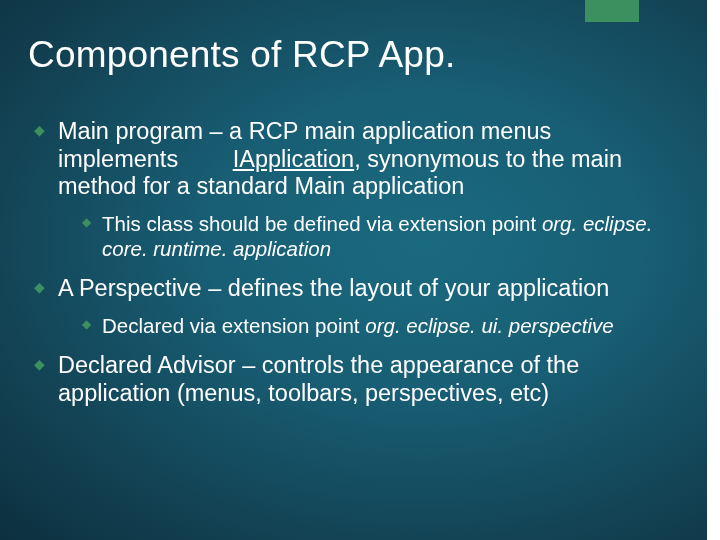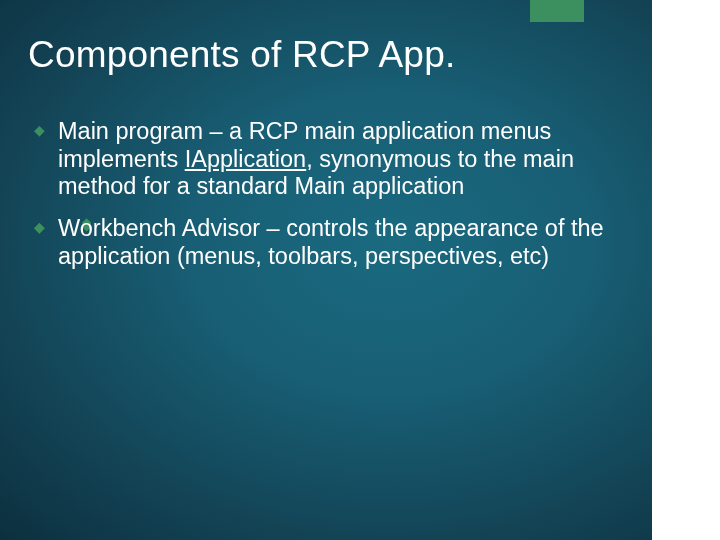--- a/index.html
+++ b/index.html
@@ -5,21 +5,21 @@
   html, body {
     margin: 0;
     padding: 0;
     width: 720px;
     height: 540px;
     overflow: hidden;
     font-family: Arial, Helvetica, sans-serif;
   }
   .slide {
     position: relative;
-    width: 652px;
+    width: 707px;
     height: 540px;
     background: radial-gradient(ellipse 110% 100% at 60% 45%,
       #1a6a80 0%,
       #185e74 28%,
       #134456 55%,
       #0c2f3e 78%,
       #071f2b 100%);
     color: #fff;
     box-sizing: border-box;
   }
@@ -83,21 +83,21 @@
     color: #fff;
   }
   ul.lvl2 > li .bullet2 {
     position: absolute;
     left: 0;
     top: 5px;
     color: #3c8f5f;
     font-size: 12px;
     line-height: 12px;
   }
-  .u { text-decoration: underline; }
+  .u { text-decoration: underline; margin-left: 48px; }
   .it { font-style: italic; }
 </style>
 </head>
 <body>
 
 <div class="slide">
   <div class="accent"></div>
 
   <div class="title">Components of RCP App.</div>
 
@@ -105,33 +105,40 @@
     <ul class="lvl1">
 
       <li>
         <span class="bullet1">◆</span>
         <span>
           <span>Main program – a RCP main application menus implements </span><span class="u">IApplication</span><span>, synonymous to the main method for a standard Main application</span>
         </span>
         <ul class="lvl2">
           <li>
             <span class="bullet2">◆</span>
+            <span>
+              <span>This class should be defined via extension point </span><span class="it">org. eclipse. core. runtime. application</span>
+            </span>
           </li>
         </ul>
       </li>
 
       <li>
         <span class="bullet1">◆</span>
+        <span>A Perspective – defines the layout of your application</span>
         <ul class="lvl2">
           <li>
             <span class="bullet2">◆</span>
+            <span>
+              <span>Declared via extension point </span><span class="it">org. eclipse. ui. perspective</span>
+            </span>
           </li>
         </ul>
       </li>
 
       <li>
         <span class="bullet1">◆</span>
-        <span>Workbench Advisor – controls the appearance of the application (menus, toolbars, perspectives, etc)</span>
+        <span>Declared Advisor – controls the appearance of the application (menus, toolbars, perspectives, etc)</span>
       </li>
 
     </ul>
   </div>
 </div>
 
 </body></html>

